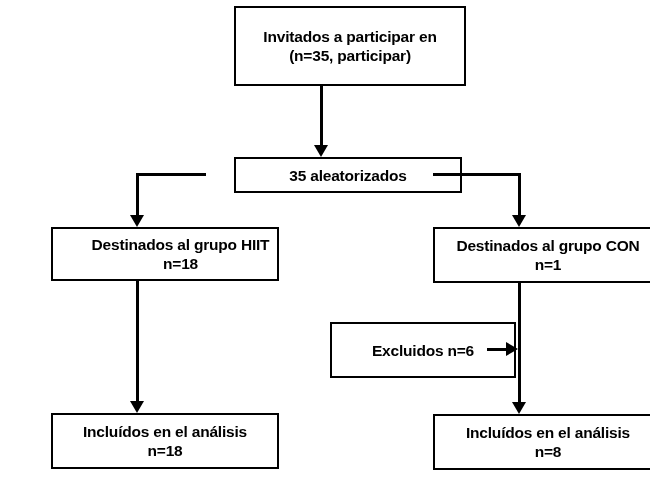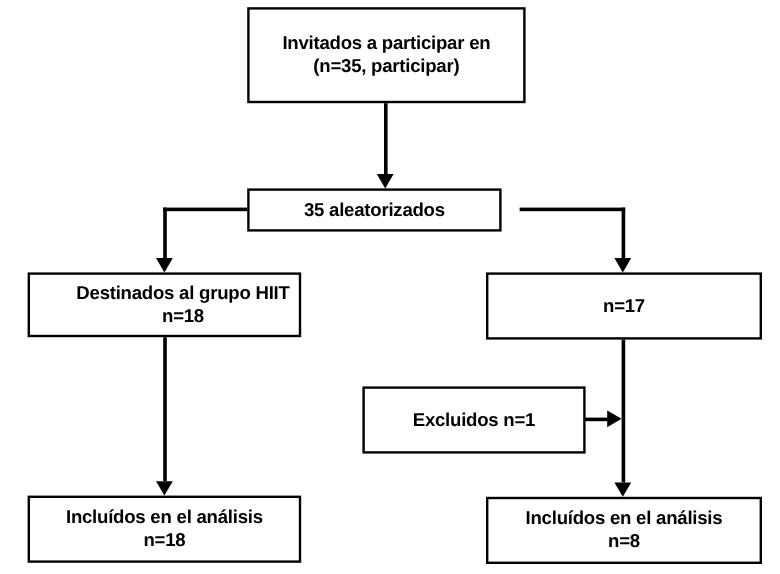--- a/index.html
+++ b/index.html
@@ -23,20 +23,21 @@
     display: flex;
     flex-direction: column;
     align-items: center;
     justify-content: center;
     text-align: center;
     color: #000000;
     font-weight: bold;
     font-size: 15.5px;
     line-height: 19px;
     letter-spacing: -0.2px;
+    margin-left: 28px;
   }
   .line {
     position: absolute;
     background: #000000;
   }
   .arrow-down {
     position: absolute;
     width: 0;
     height: 0;
     border-left: 7px solid transparent;
@@ -46,21 +47,21 @@
   .arrow-right {
     position: absolute;
     width: 0;
     height: 0;
     border-top: 7px solid transparent;
     border-bottom: 7px solid transparent;
     border-left: 12px solid #000000;
   }
   
   .n-invited       { left: 206px; top: 6px;   width: 232px; height: 80px; }
-  .n-randomized    { left: 206px; top: 157px; width: 212px; height: 36px; }
+  .n-randomized    { left: 206px; top: 157px; width: 228px; height: 36px; }
   .n-hiit          { left: 23px;  top: 227px; width: 228px; height: 54px; padding-left: 31px; }
   .n-con           { left: 405px; top: 227px; width: 230px; height: 56px; }
   .n-excluded      { left: 302px; top: 322px; width: 186px; height: 56px; }
   .n-analysis-hiit { left: 23px;  top: 413px; width: 228px; height: 56px; }
   .n-analysis-con  { left: 405px; top: 414px; width: 230px; height: 56px; }
   
   .l-top-v          { left: 320px; top: 86px;  width: 3px;  height: 59px; }
   .a-top            { left: 314px; top: 145px; }
   .l-branch-left-h  { left: 136px; top: 173px; width: 70px; height: 3px; }
   .l-branch-left-v  { left: 136px; top: 173px; width: 3px;  height: 42px; }
@@ -88,25 +89,26 @@
   <div class="node n-randomized">
     <span>35 aleatorizados</span>
   </div>
 
   <div class="node n-hiit">
     <span>Destinados al grupo HIIT</span>
     <span>n=18</span>
   </div>
 
   <div class="node n-con">
-    <span>n=17</span>
+    <span>Destinados al grupo CON</span>
+    <span>n=1</span>
   </div>
 
   <div class="node n-excluded">
-    <span>Excluidos n=1</span>
+    <span>Excluidos n=6</span>
   </div>
 
   <div class="node n-analysis-hiit">
     <span>Incluídos en el análisis</span>
     <span>n=18</span>
   </div>
 
   <div class="node n-analysis-con">
     <span>Incluídos en el análisis</span>
     <span>n=8</span>

